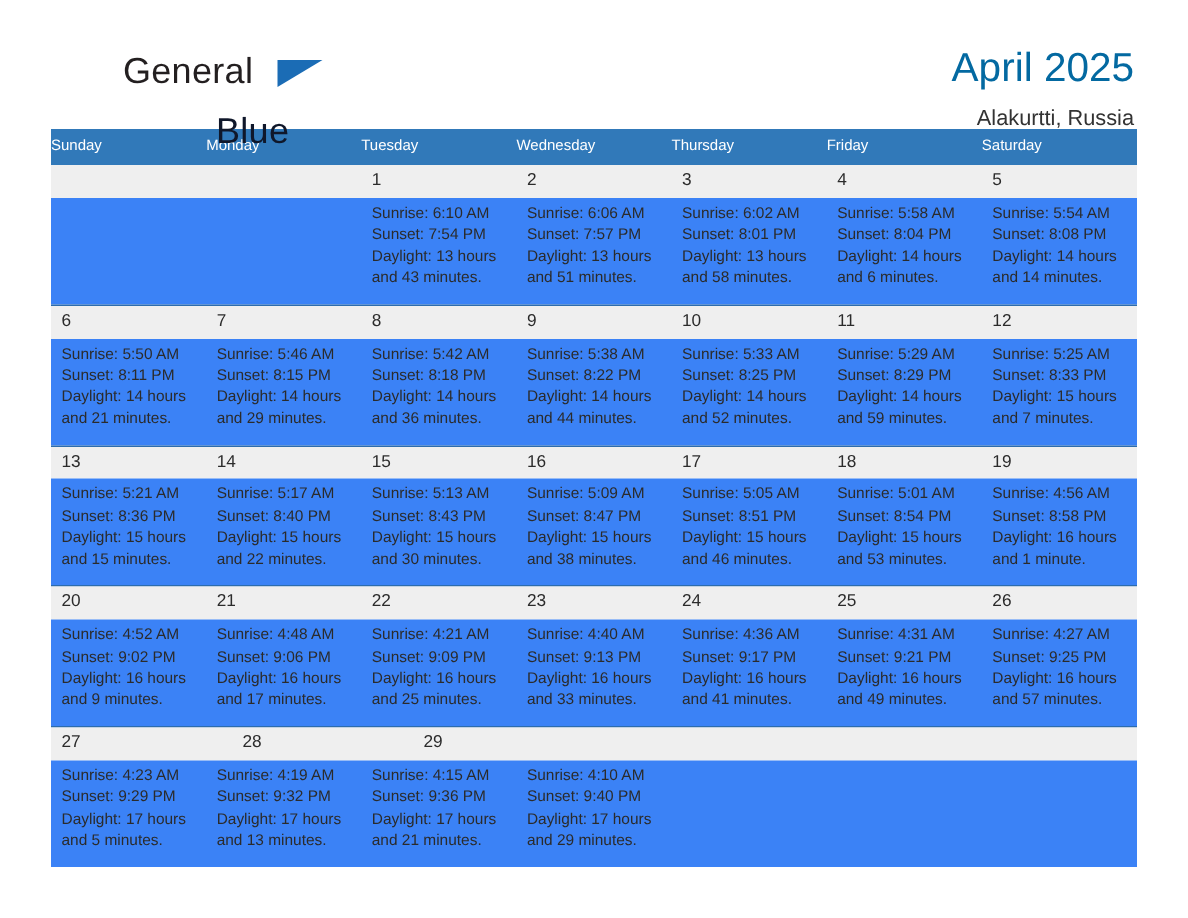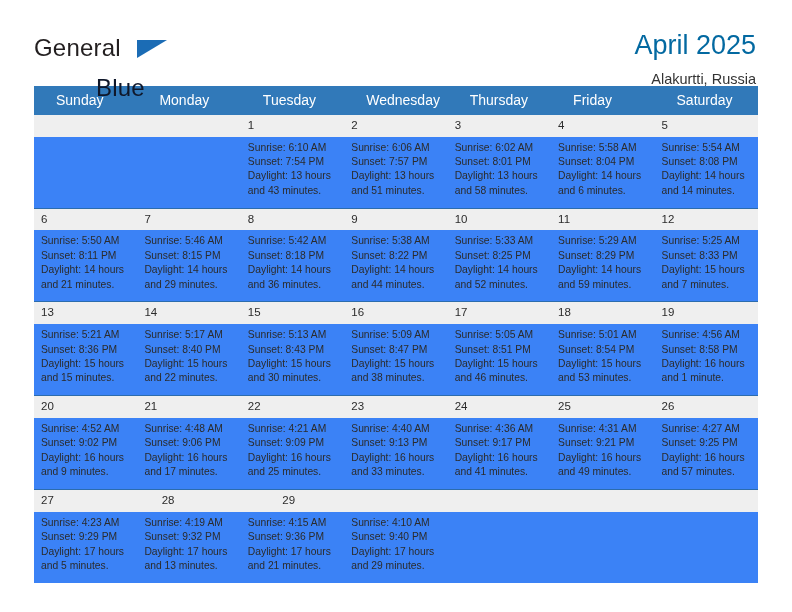--- a/index.html
+++ b/index.html
@@ -9,20 +9,21 @@
     font-family: "Liberation Sans", sans-serif;
     overflow: hidden;
   }
   .page { position: relative; width: 792px; height: 612px; padding: 0; }
 
   
   .header {
     display: flex; align-items: flex-start; justify-content: space-between;
     padding: 28px 36px 0 34px;
     height: 76px;
+    margin-left: 48px;
   }
   .brand { position: relative; width: 180px; height: 56px; }
   .brand-general {
     font-size: 24px; color: #231f20; letter-spacing: .2px;
     position: absolute; left: 0; top: 8px; line-height: 1;
   }
   .brand-blue {
     font-size: 24px; color: #0f172a; letter-spacing: .2px;
     position: absolute; left: 62px; top: 48px; line-height: 1;
   }
@@ -33,22 +34,22 @@
     border-bottom: 18px solid transparent;
   }
   .title-wrap { text-align: right; padding-top: 2px; }
   .cal-title { font-size: 27px; color: #0369a1; font-weight: 400; line-height: 1.18; }
   .cal-sub { font-size: 14.5px; color: #333333; margin-top: 9px; }
 
   
   .calendar { margin: 10px 34px 0 34px; width: 724px; }
   .dow-row { display: flex; background: #3179b9; }
   .dow {
-    flex: 1 1 0; color: #ffffff; font-size: 14px;
-    padding: 6px 0 6px 22px; line-height: 1.2;
+    flex: 1 1 0; color: #ffffff; font-size: 10px;
+    padding: 6px 0 6px 0; line-height: 1.2;
   }
 
   .week {
     border-top: 1.5px solid #2c6cad;
     position: relative;
   }
   .week:first-of-type { border-top: none; }
   .week .daterow { display: flex; background: #efefef; }
   .week .bodyrow { display: flex; background: #3b82f6; }
   .daynum {

